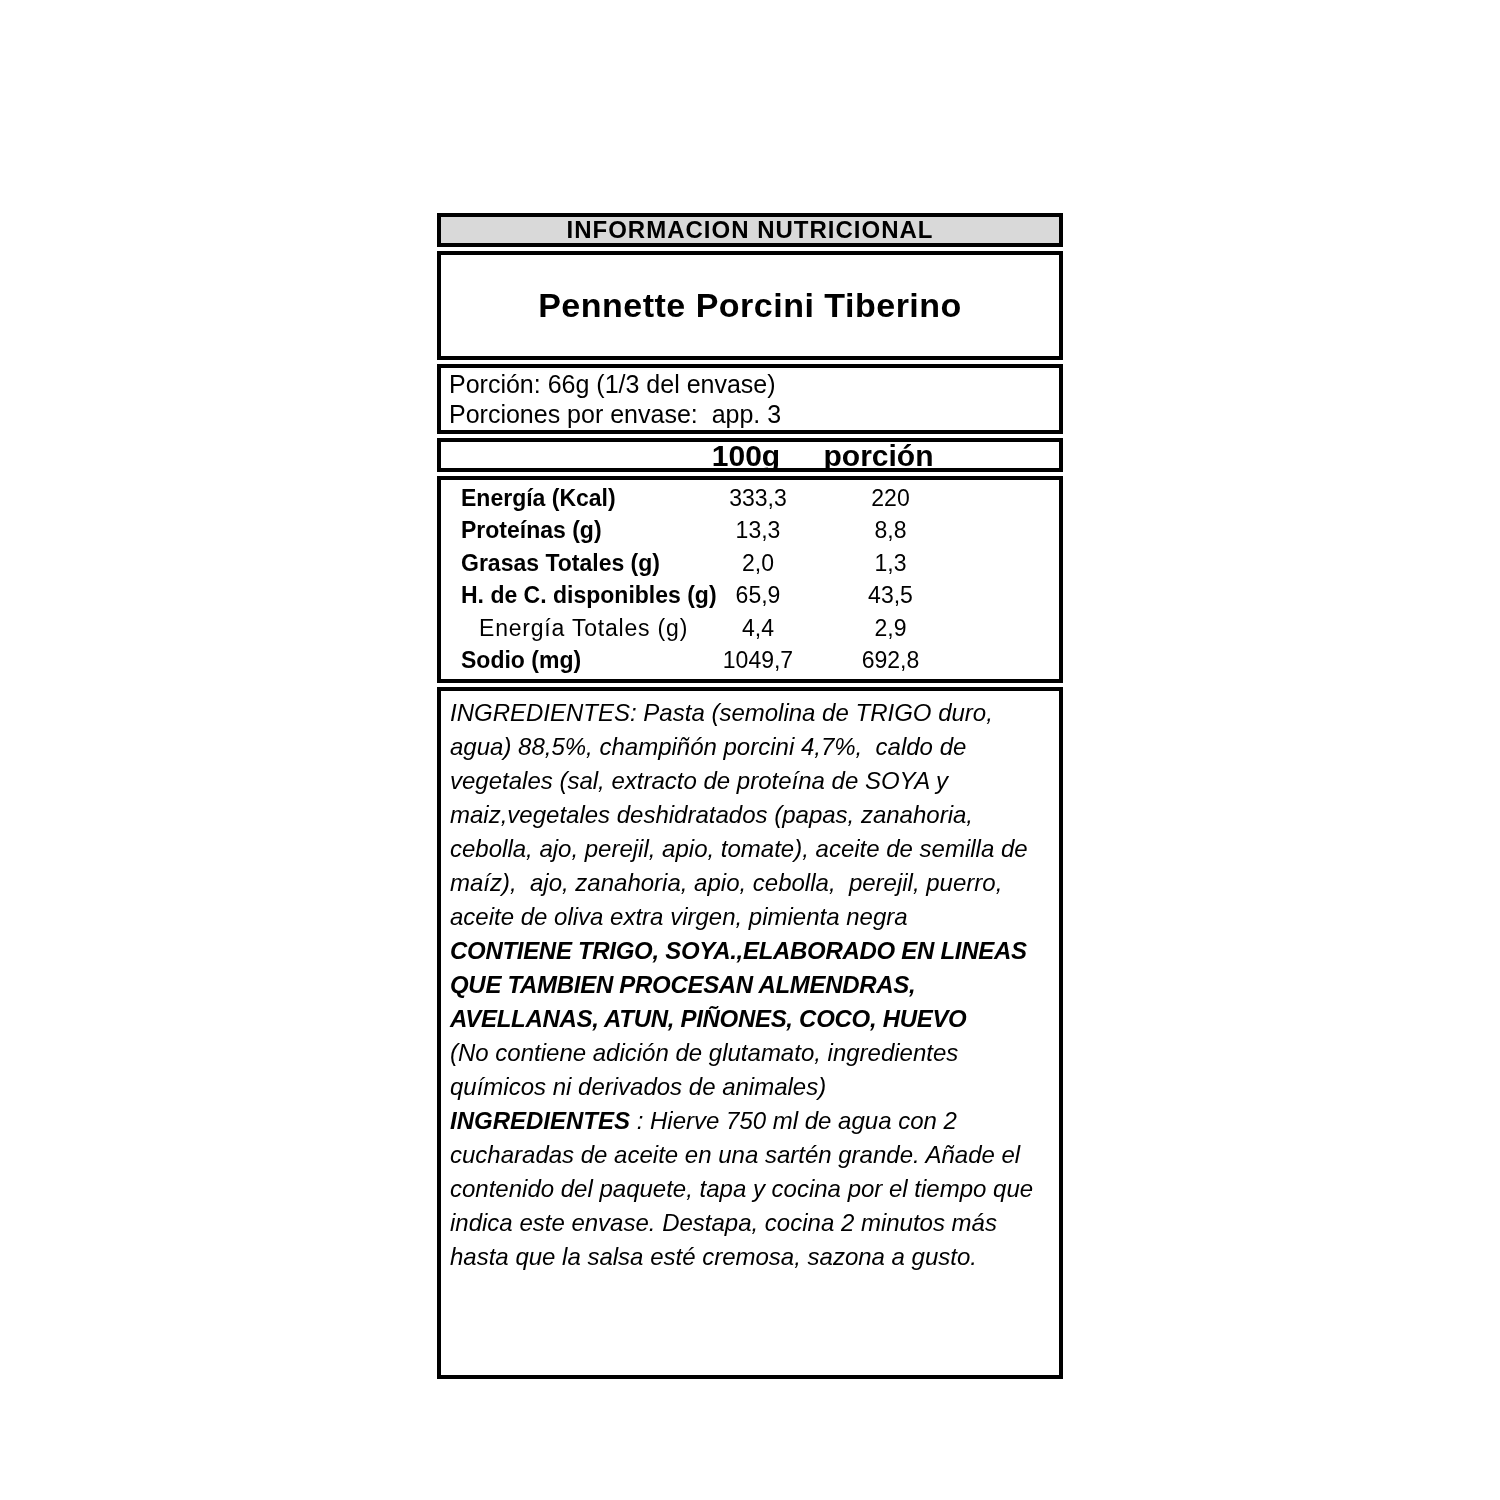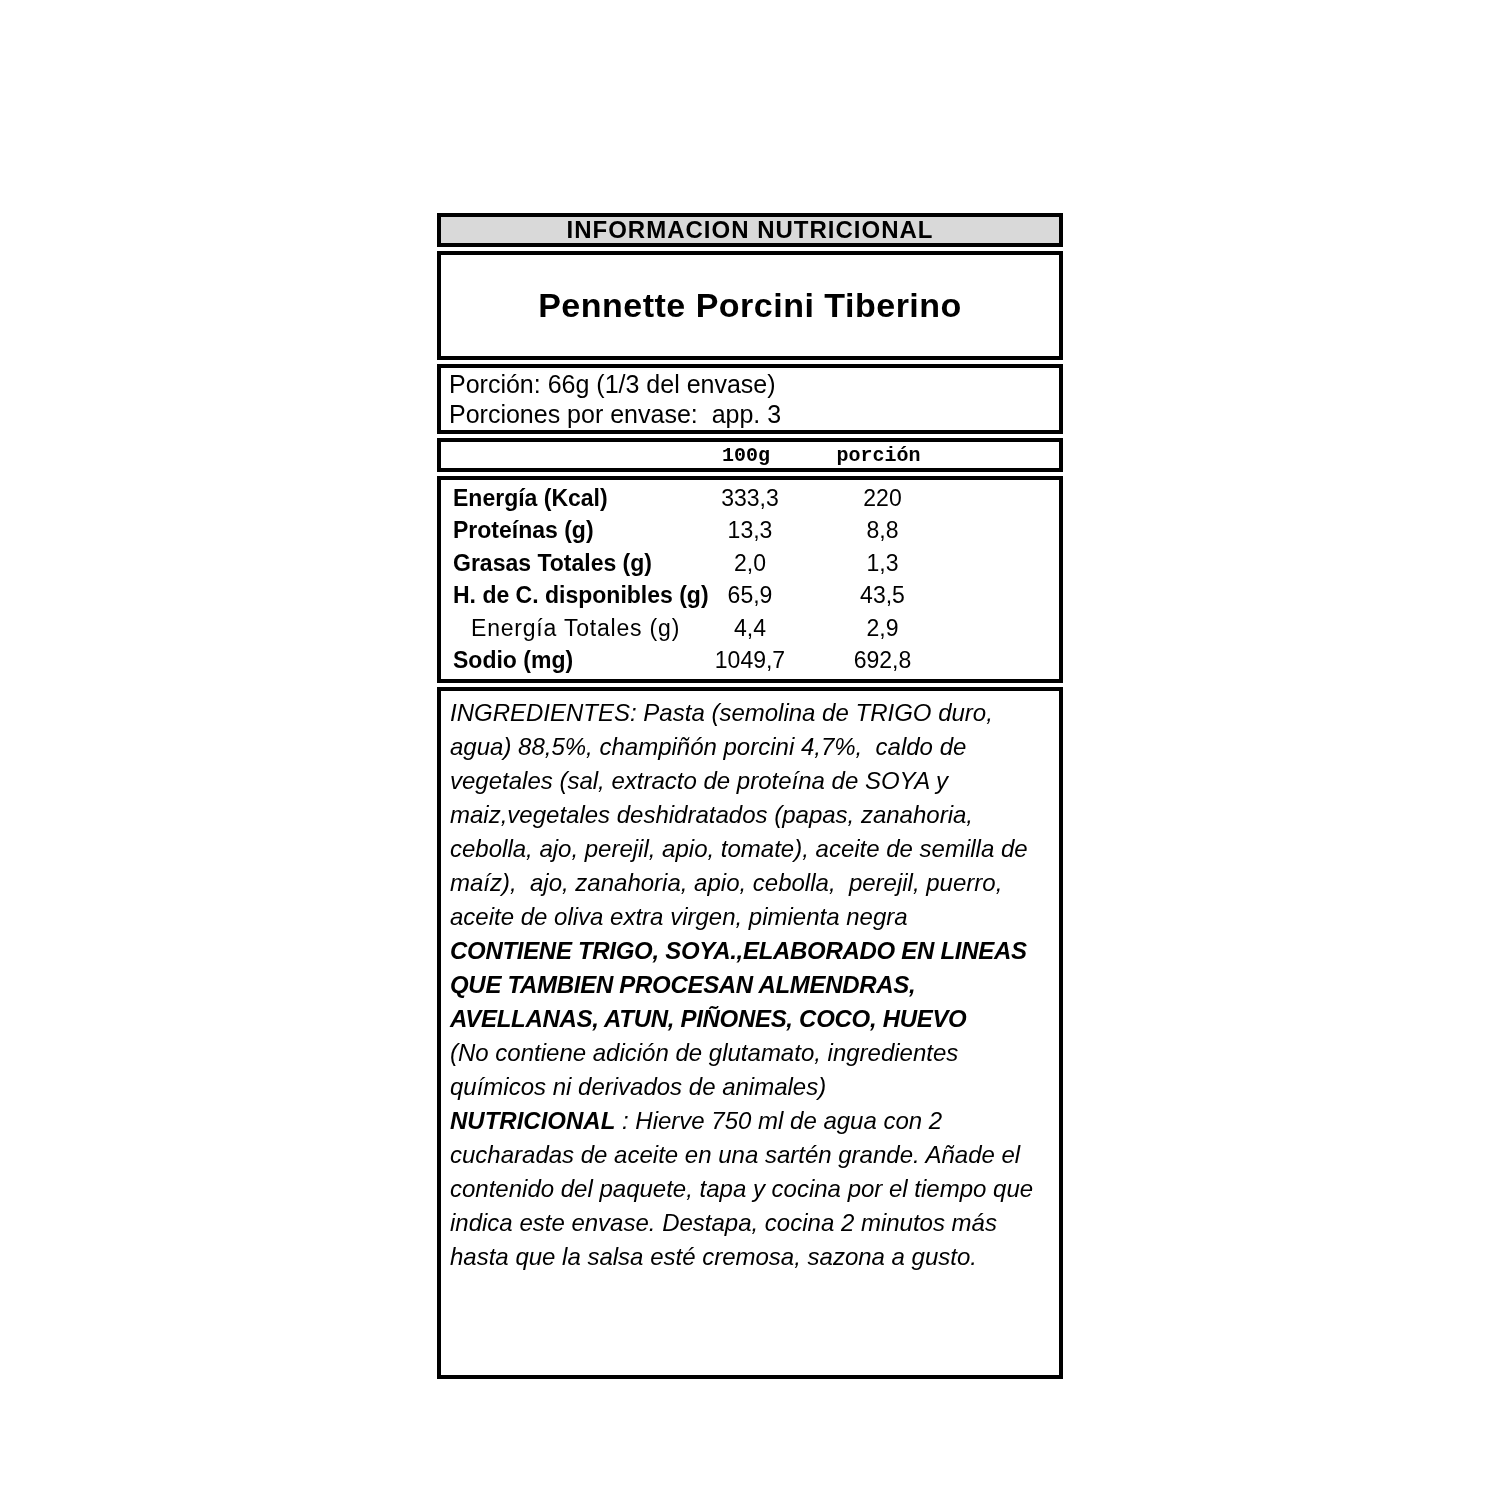--- a/index.html
+++ b/index.html
@@ -65,23 +65,23 @@
     font-weight: bold;
     font-size: 23px;
     white-space: nowrap;
   }
   .cell-label.indent {
     font-weight: normal;
     padding-left: 26px;
     letter-spacing: 0.8px;
   }
   .cell-num { text-align: center; font-size: 23px; }
-  .col-head { font-weight: bold; font-size: 20px; font-family: Liberation Mono, monospace; }
+  .col-head { font-weight: bold; font-size: 30px; }
   .cols-box { height: 34px; display: flex; flex-direction: column; justify-content: center; }
-  .table-box { height: 207px; padding: 2px 4px; display: flex; flex-direction: column; justify-content: space-around; }
+  .table-box { height: 207px; padding: 2px 12px; display: flex; flex-direction: column; justify-content: space-around; }
   
   .details-box {
     height: 692px;
     padding: 5px 9px 6px 9px;
   }
   .details-box p {
     font-style: italic;
     font-size: 24px;
     line-height: 34px;
     white-space: pre-wrap;
@@ -152,16 +152,16 @@
       <div class="cell-num">1049,7</div>
       <div class="cell-num">692,8</div>
       <div></div>
     </div>
   </div>
 
   <div class="box details-box">
     <p>INGREDIENTES: Pasta (semolina de TRIGO duro, agua) 88,5%, champiñón porcini 4,7%,  caldo de vegetales (sal, extracto de proteína de SOYA y maiz,vegetales deshidratados (papas, zanahoria, cebolla, ajo, perejil, apio, tomate), aceite de semilla de maíz),  ajo, zanahoria, apio, cebolla,  perejil, puerro,  aceite de oliva extra virgen, pimienta negra</p>
     <p class="allerg">CONTIENE TRIGO, SOYA.,ELABORADO EN LINEAS QUE TAMBIEN PROCESAN ALMENDRAS, AVELLANAS, ATUN, PIÑONES, COCO, HUEVO</p>
     <p>(No contiene adición de glutamato, ingredientes químicos ni derivados de animales)</p>
-    <p><span class="prep-label">NUTRICIONAL</span><span> : Hierve 750 ml de agua con 2 cucharadas de aceite en una sartén grande. Añade el contenido del paquete, tapa y cocina por el tiempo que indica este envase. Destapa, cocina 2 minutos más hasta que la salsa esté cremosa, sazona a gusto.</span></p>
+    <p><span class="prep-label">INGREDIENTES</span><span> : Hierve 750 ml de agua con 2 cucharadas de aceite en una sartén grande. Añade el contenido del paquete, tapa y cocina por el tiempo que indica este envase. Destapa, cocina 2 minutos más hasta que la salsa esté cremosa, sazona a gusto.</span></p>
   </div>
 
 </div>
 
 </body></html>

